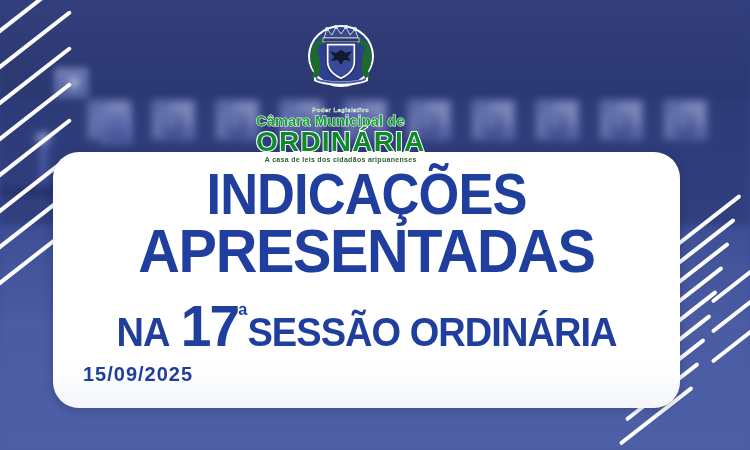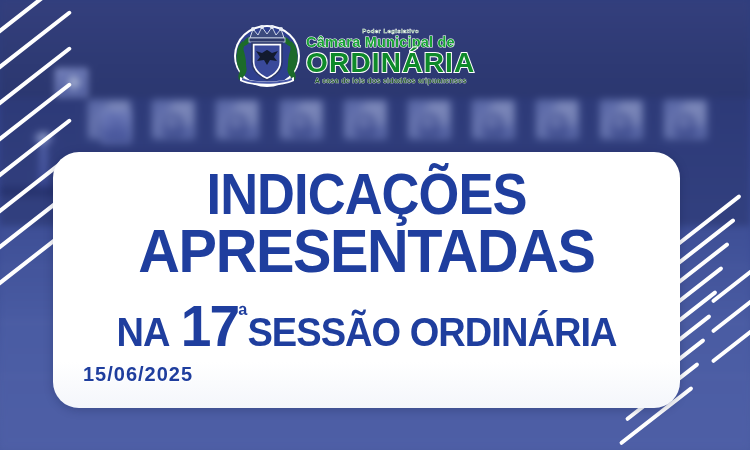--- a/index.html
+++ b/index.html
@@ -134,23 +134,24 @@
     position:absolute;
     height:4px;
     background:#ffffff;
     transform-origin:left center;
     transform:rotate(-38deg);
     border-radius:2px;
   }
 
   
   .logo-wrap {
-    position:absolute; left:232px; top:20px;
-    display:flex; align-items:center; gap:4px;
+    position:absolute; left:256px; top:20px;
+    display:flex; align-items:center; gap:16px;
     z-index:6;
+    flex-direction:column;
   }
   .crest {
     position:relative; width:70px; height:70px; flex:none;
   }
   .crest svg { display:block; width:70px; height:70px; }
   .logo-text { position:relative; top:1px; }
   .logo-kicker {
     font-size:6px; font-weight:bold; color:#1f7a2e;
     letter-spacing:.4px; text-align:center;
     -webkit-text-stroke:.4px #ffffff;
@@ -347,16 +348,16 @@
 
   <div class="card">
     <div class="t-indicacoes">INDICAÇÕES</div>
     <div class="t-apresentadas">APRESENTADAS</div>
     <div class="t-sessao">
       <span class="na">NA</span>
       <span class="num">17</span>
       <span class="ord">ª</span>
       <span class="rest">SESSÃO ORDINÁRIA</span>
     </div>
-    <div class="t-date">15/06/2025</div>
+    <div class="t-date">15/09/2025</div>
   </div>
 
 </div>
 
 </body></html>

